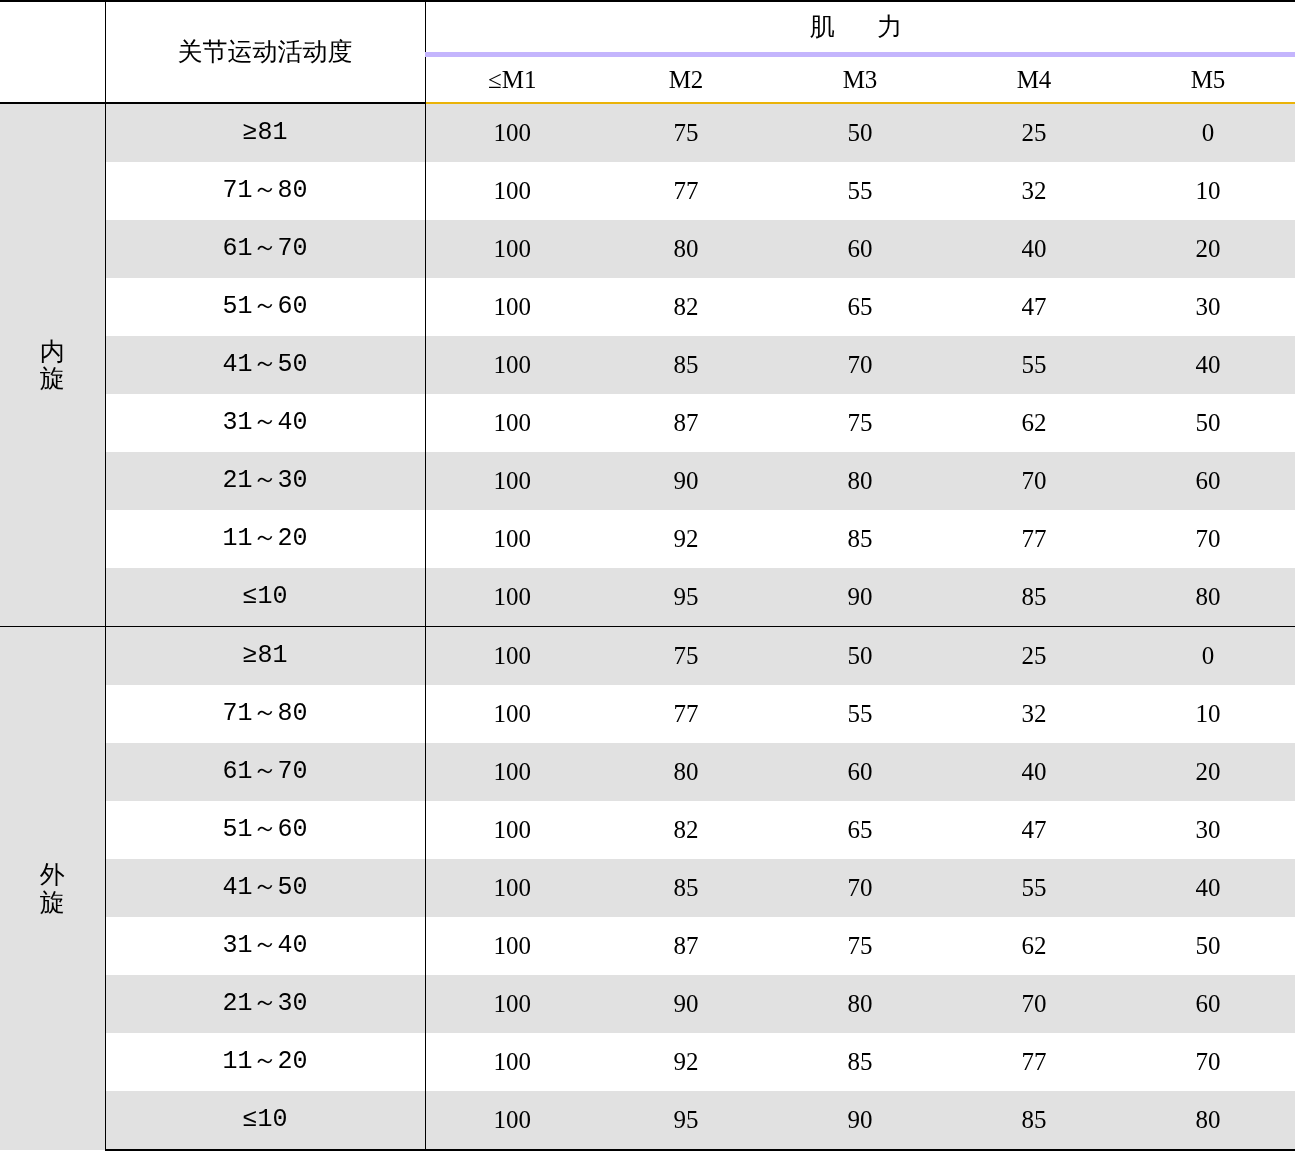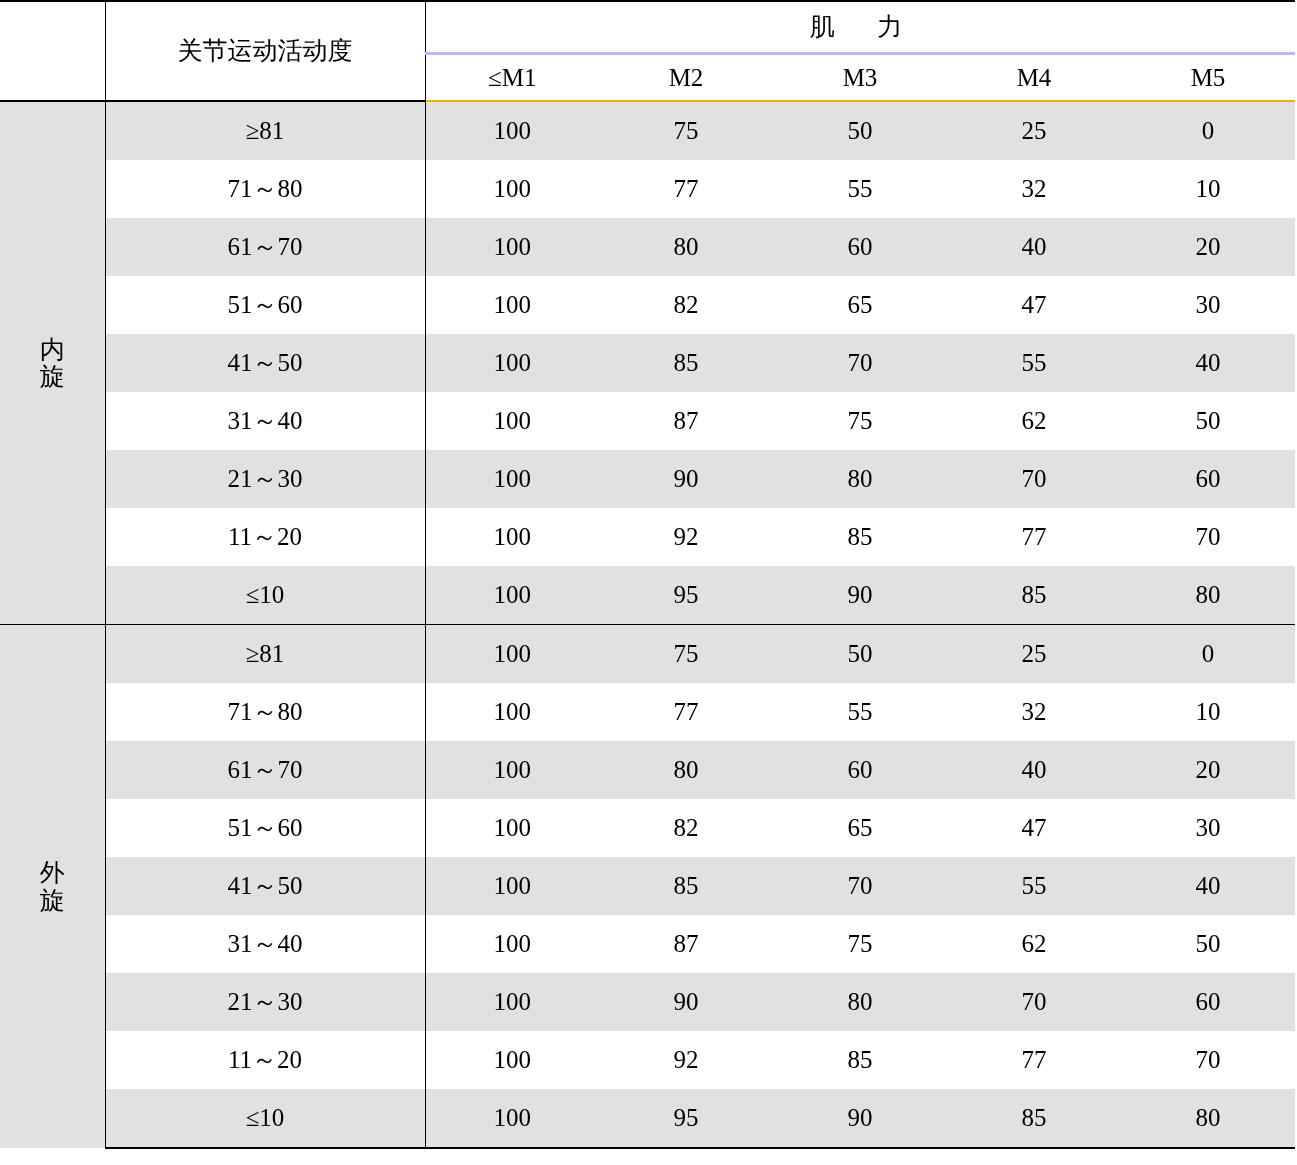--- a/index.html
+++ b/index.html
@@ -47,21 +47,21 @@
   
   .hdr-rom {
     border-bottom: 2px solid #000;
     height: 95px;
     font-size: 26px;
   }
   .hdr-muscle-top {
     height: 50px;
     font-size: 26px;
     letter-spacing: 0.35em;
-    border-bottom: 3px solid #c4b5fd;
+    border-bottom: 5px solid #c4b5fd;
   }
   .hdr-sub {
     height: 45px;
     border-bottom: 2px solid #eab308;
     font-size: 25px;
   }
   .hdr-blank-left {
     border-bottom: 2px solid #000;
   }
 
@@ -75,21 +75,21 @@
   .group-cell {
     border-right: 1px solid #000;
     font-size: 26px;
     line-height: 1.35;
   }
   .group-cell span { display: block; }
 
   .section-divider td { border-top: 1px solid #000; }
   .rule-bottom td { border-bottom: 2px solid #000; }
 
-  .rom-cell { font-size: 25px; }
+  .rom-cell { font-size: 25px; font-family: Liberation Mono, monospace; }
   .num-cell { font-size: 25px; }
 </style>
 </head>
 <body>
 
 <div class="sheet">
   <table class="medical-table">
     <colgroup>
       <col class="c-group">
       <col class="c-rom">

